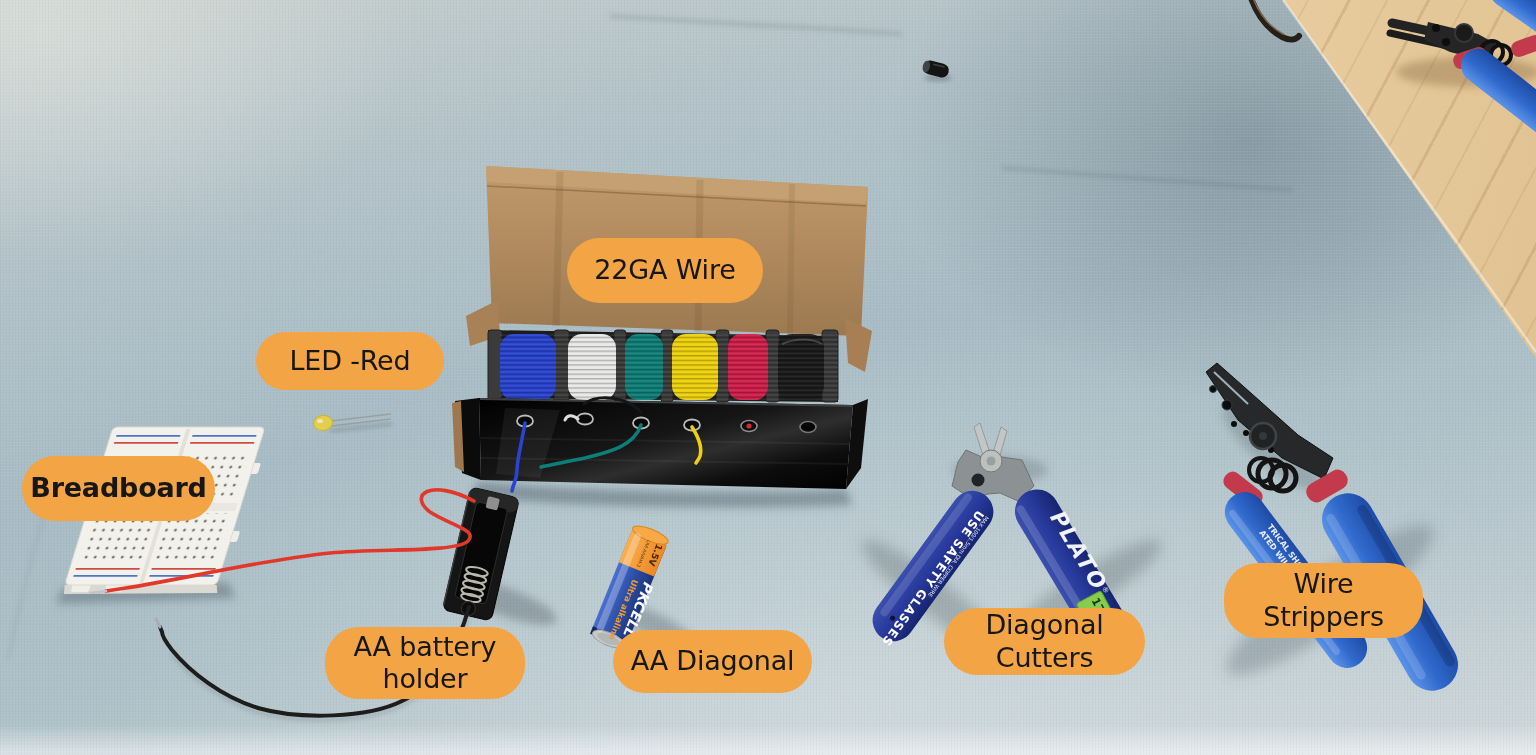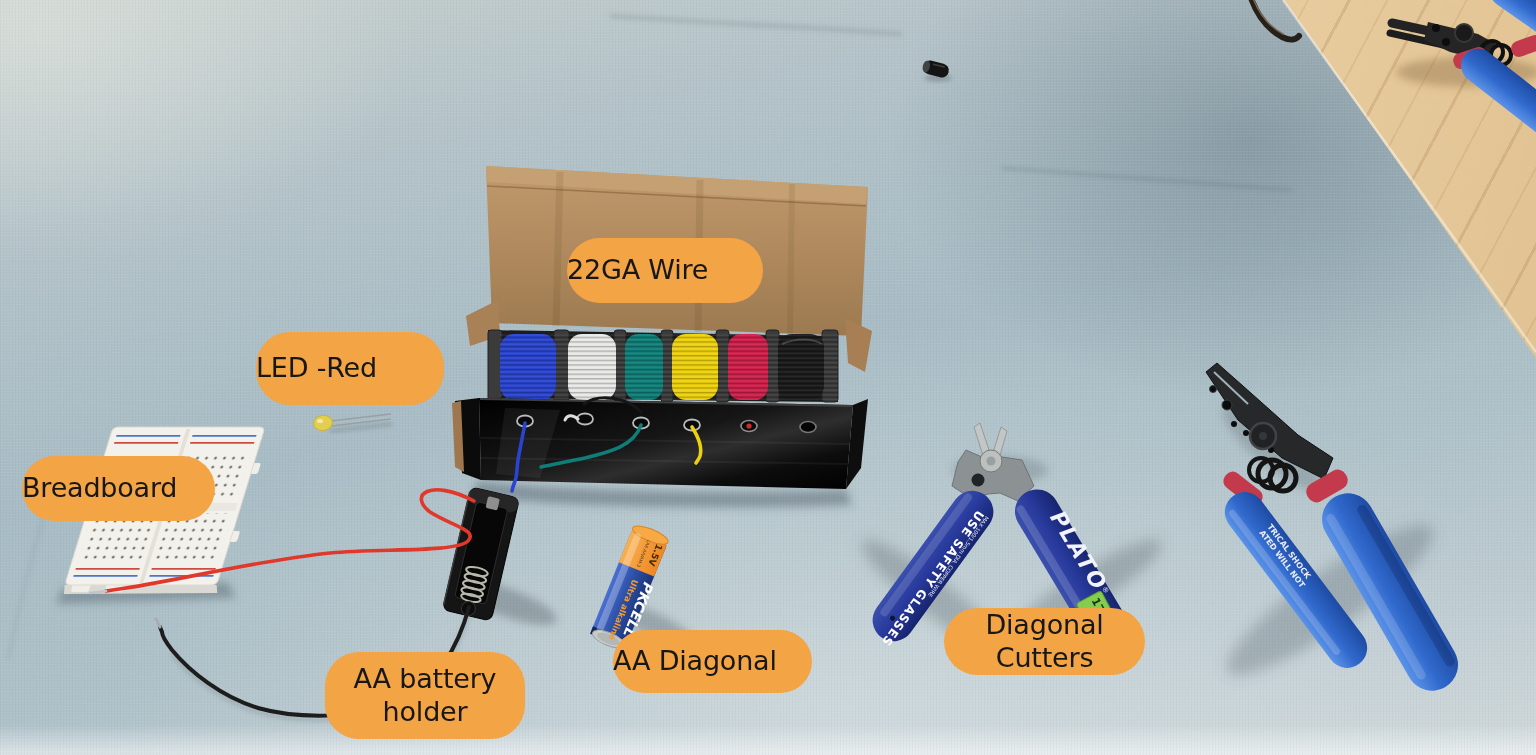--- a/index.html
+++ b/index.html
@@ -25,29 +25,29 @@
   .wood{
     position:absolute;inset:0;
     clip-path:polygon(1283px 0px,1536px 0px,1536px 358px);
     background:
       repeating-linear-gradient(118deg, rgba(150,105,55,.20) 0 3px, rgba(150,105,55,0) 3px 34px, rgba(150,105,55,.13) 34px 36px, rgba(150,105,55,0) 36px 70px),
       linear-gradient(100deg,#EBD2A8 0%,#E3C697 40%,#EACFA3 70%,#E0C190 100%);
   }
   svg.objects{position:absolute;inset:0;}
   svg text{font-family:"DejaVu Sans",sans-serif;}
   .label{
-    position:absolute;display:flex;align-items:center;justify-content:flex-start;
+    position:absolute;display:flex;align-items:center;justify-content:center;
     text-align:center;
     background:var(--label-bg,#F3A444);color:var(--label-text,#171717);
     border-radius:34px;font-size:27px;line-height:1.2;letter-spacing:-.2px;
   }
   .l-wire22ga{left:567px;top:238px;width:196px;height:65px;}
-  .l-led{left:256px;top:332px;width:188px;height:73px;}
-  .l-breadboard{left:22px;top:456px;width:193px;height:65px;}
-  .l-holder{left:325px;top:652px;width:200px;height:87px;padding:0 10px;box-sizing:border-box;}
+  .l-led{left:256px;top:332px;width:188px;height:58px;}
+  .l-breadboard{left:22px;top:456px;width:193px;height:65px;font-weight:bold;}
+  .l-holder{left:325px;top:627px;width:200px;height:72px;padding:0 10px;box-sizing:border-box;}
   .l-battery{left:613px;top:630px;width:199px;height:63px;}
   .l-cutters{left:944px;top:608px;width:201px;height:67px;padding:0 10px;box-sizing:border-box;}
   .l-strippers{left:1224px;top:563px;width:199px;height:75px;padding:0 12px;box-sizing:border-box;}
 </style>
 </head>
 <body>
 
 <div class="scene">
   <div class="mat"></div>
   <div class="wood"></div>
@@ -365,13 +365,16 @@
   </div>
   <div class="label l-holder">
     <span>AA battery holder</span>
   </div>
   <div class="label l-battery">
     <span>AA Diagonal</span>
   </div>
   <div class="label l-cutters">
     <span>Diagonal Cutters</span>
   </div>
+  <div class="label l-strippers">
+    <span>Wire Strippers</span>
+  </div>
 </div>
 
 </body></html>

